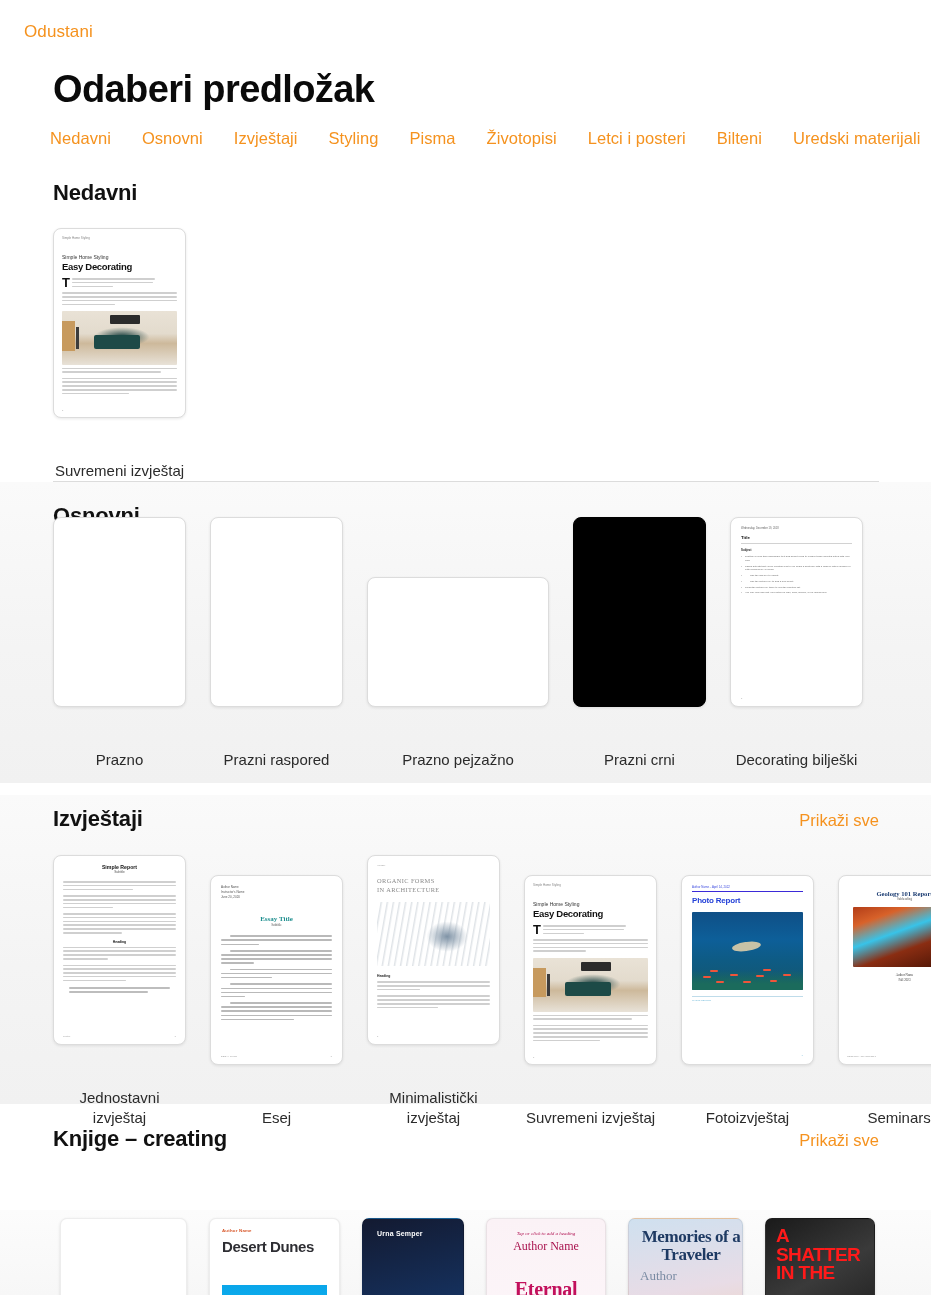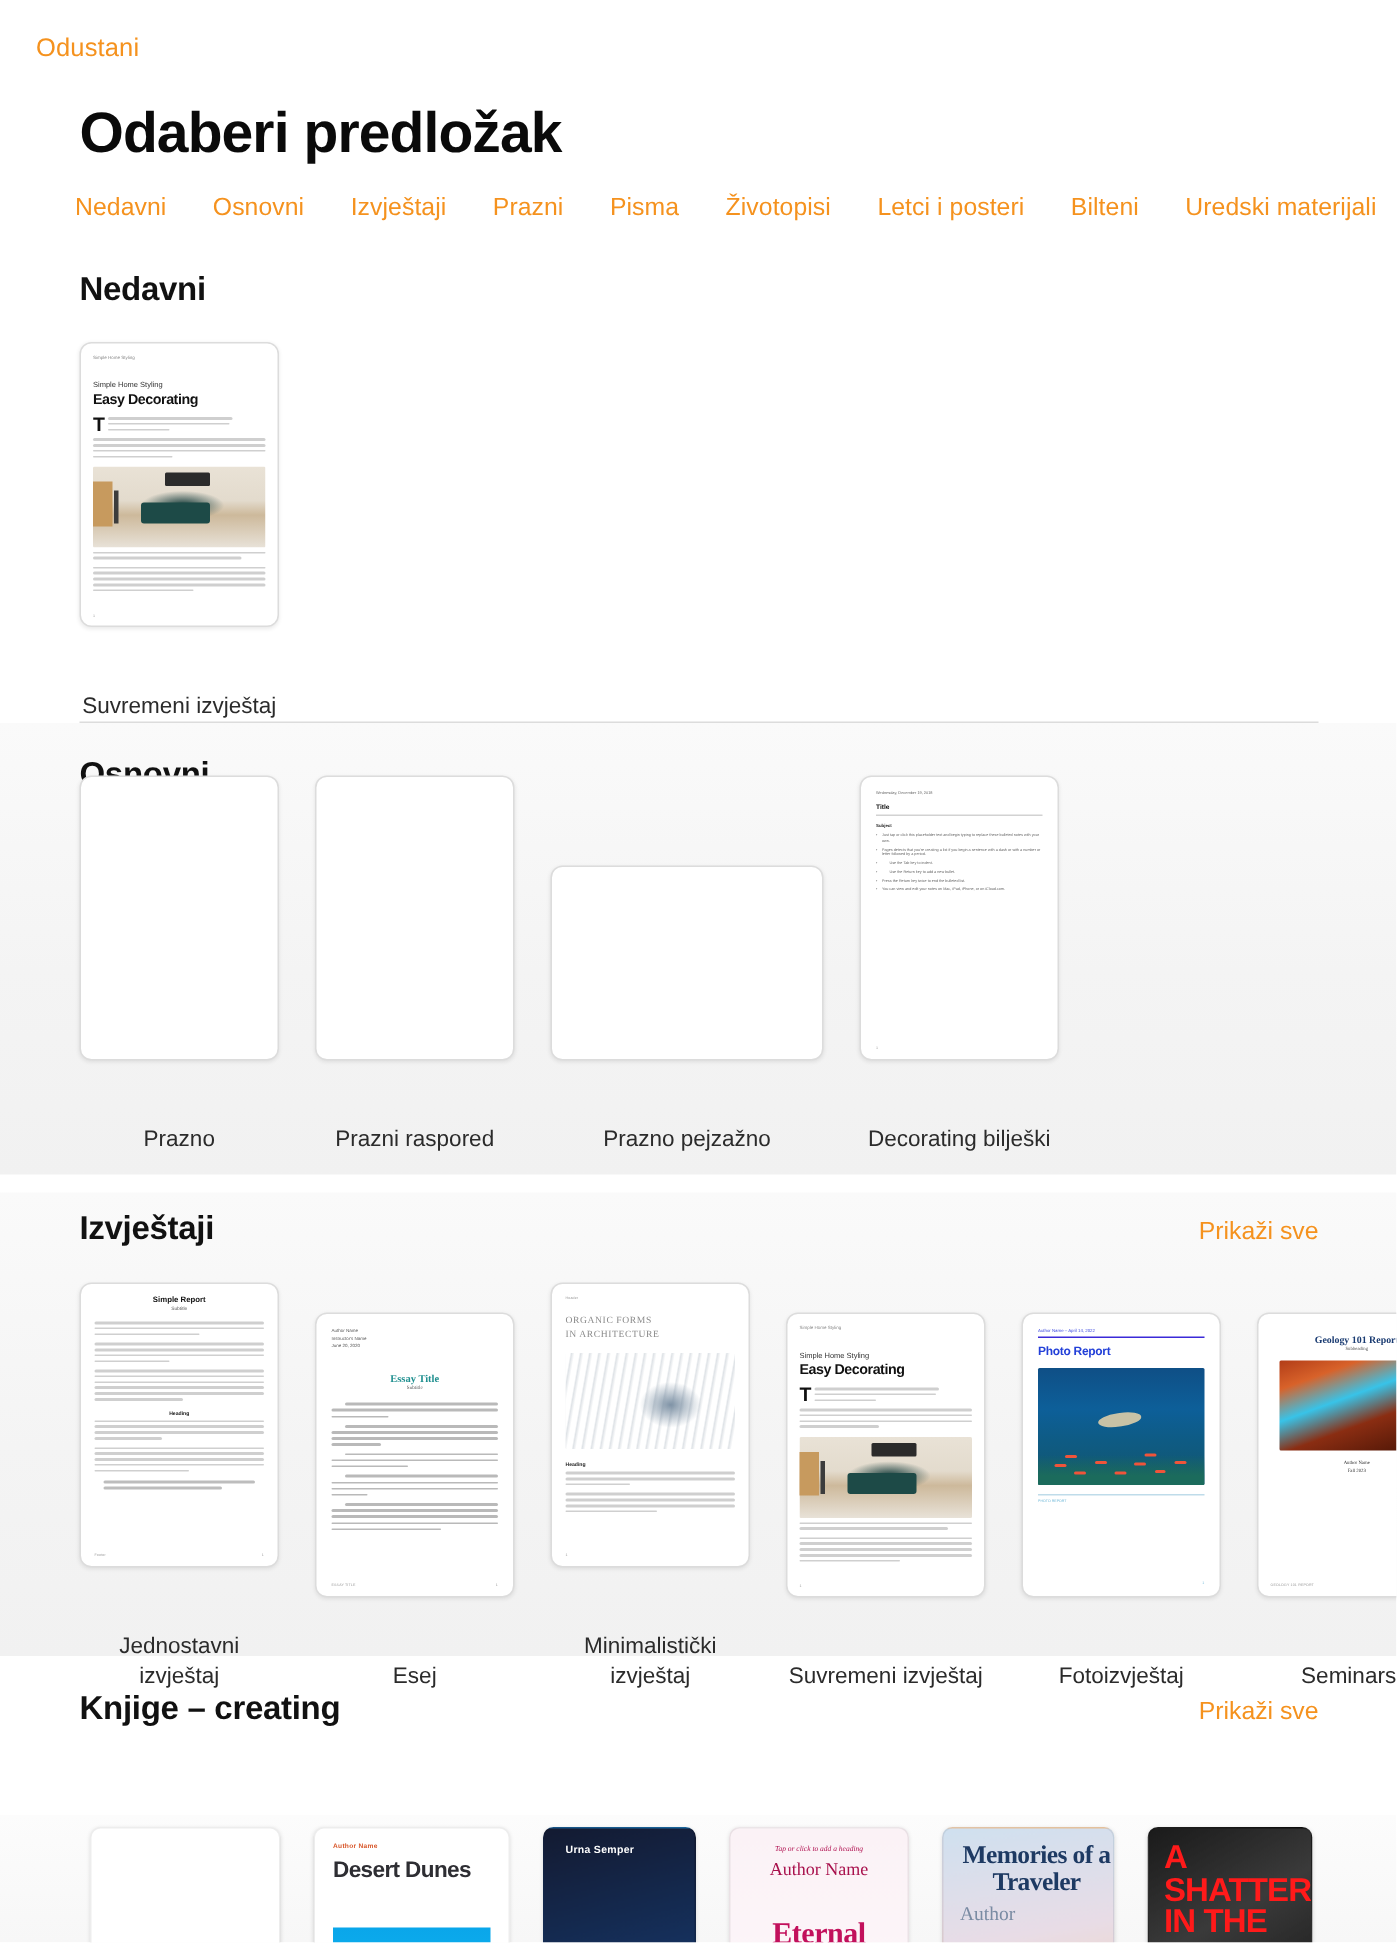--- a/index.html
+++ b/index.html
@@ -155,39 +155,39 @@
   .bk-urna { background:linear-gradient(165deg,#131a31 0%,#15305c 55%,#1b6ea8 100%); }
   .bk-urna .ti { font-size:7px; font-weight:700; color:#fff; padding:11px 0 0 14px; letter-spacing:0.2px; }
   .bk-eternal { background:linear-gradient(180deg,#fbf2f6 0%,#fdf7fa 100%); text-align:center; }
   .bk-eternal .kick { font-size:5px; color:#b01050; font-family:"Liberation Serif",serif; font-style:italic; padding-top:12px; }
   .bk-eternal .au { font-size:12px; color:#a8104c; font-family:"Liberation Serif",serif; padding-top:3px; }
   .bk-eternal .ti { font-size:20px; font-weight:700; color:#c2105c; font-family:"Liberation Serif",serif; padding-top:24px; letter-spacing:-0.3px;}
   .bk-mem { background:linear-gradient(170deg,#cfe0ef 0%,#e8dce6 45%,#f6cfa6 100%); }
   .bk-mem .ti { font-size:17px; font-weight:700; color:#1e3a63; font-family:"Liberation Serif",serif; padding:9px 0 0 11px; line-height:1.05; letter-spacing:-0.4px;text-align:center; }
   .bk-mem .au { font-size:13px; color:#7a8ba3; font-family:"Liberation Serif",serif; padding:4px 0 0 11px; }
   .bk-shatter { background:linear-gradient(150deg,#1a1a1a 0%,#3a3a3a 40%,#0d0d0d 100%); }
-  .bk-shatter .ti { font-size:22px; font-weight:700; color:#ff1a1a; padding:8px 0 0 10px; line-height:0.98; letter-spacing:-0.6px; }
+  .bk-shatter .ti { font-size:19px; font-weight:700; color:#ff1a1a; padding:8px 0 0 10px; line-height:0.98; letter-spacing:-0.6px; }
 </style>
 </head>
 <body>
 
 <div class="page">
 
   <div class="band-gray" style="top:482px;height:301px;"></div>
   <div class="band-gray" style="top:795px;height:309px;"></div>
   <div class="band-gray" style="top:1210px;height:85px;background:linear-gradient(180deg,#fcfcfc 0%,#f7f7f7 100%);"></div>
 
   <div class="cancel-btn">Odustani</div>
   <div class="page-title">Odaberi predložak</div>
 
   <div class="tabbar">
     <span class="tab">Nedavni</span>
     <span class="tab">Osnovni</span>
     <span class="tab">Izvještaji</span>
-    <span class="tab">Prazni</span>
+    <span class="tab">Styling</span>
     <span class="tab">Pisma</span>
     <span class="tab">Životopisi</span>
     <span class="tab">Letci i posteri</span>
     <span class="tab">Bilteni</span>
     <span class="tab">Uredski materijali</span>
   </div>
 
   <div class="section-head" style="left:53px;top:180px;width:826px;">
     <span class="section-title">Nedavni</span>
   </div>
@@ -246,20 +246,24 @@
       <div class="thumb" style="width:133px;height:190px;"></div>
       <div class="caption">Prazno</div>
     </div>
     <div class="cell">
       <div class="thumb" style="width:133px;height:190px;"></div>
       <div class="caption">Prazni raspored</div>
     </div>
     <div class="cell" style="justify-content:center;">
       <div class="thumb" style="width:182px;height:130px;"></div>
       <div class="caption" style="max-width:190px;">Prazno pejzažno</div>
+    </div>
+    <div class="cell">
+      <div class="thumb black" style="width:133px;height:190px;"></div>
+      <div class="caption">Prazni crni</div>
     </div>
     <div class="cell">
       <div class="thumb" style="width:133px;height:190px;">
         <div class="doc" style="padding:9px 10px;">
           <div class="nt-date">Wednesday, December 19, 2018</div>
           <div class="nt-title">Title</div>
           <div class="nt-rule"></div>
           <div class="nt-sub">Subject</div>
           <div class="nt-bul">Just tap or click this placeholder text and begin typing to replace these bulleted notes with your own.</div>
           <div class="nt-bul">Pages detects that you're creating a list if you begin a sentence with a dash or with a number or letter followed by a period.</div>

